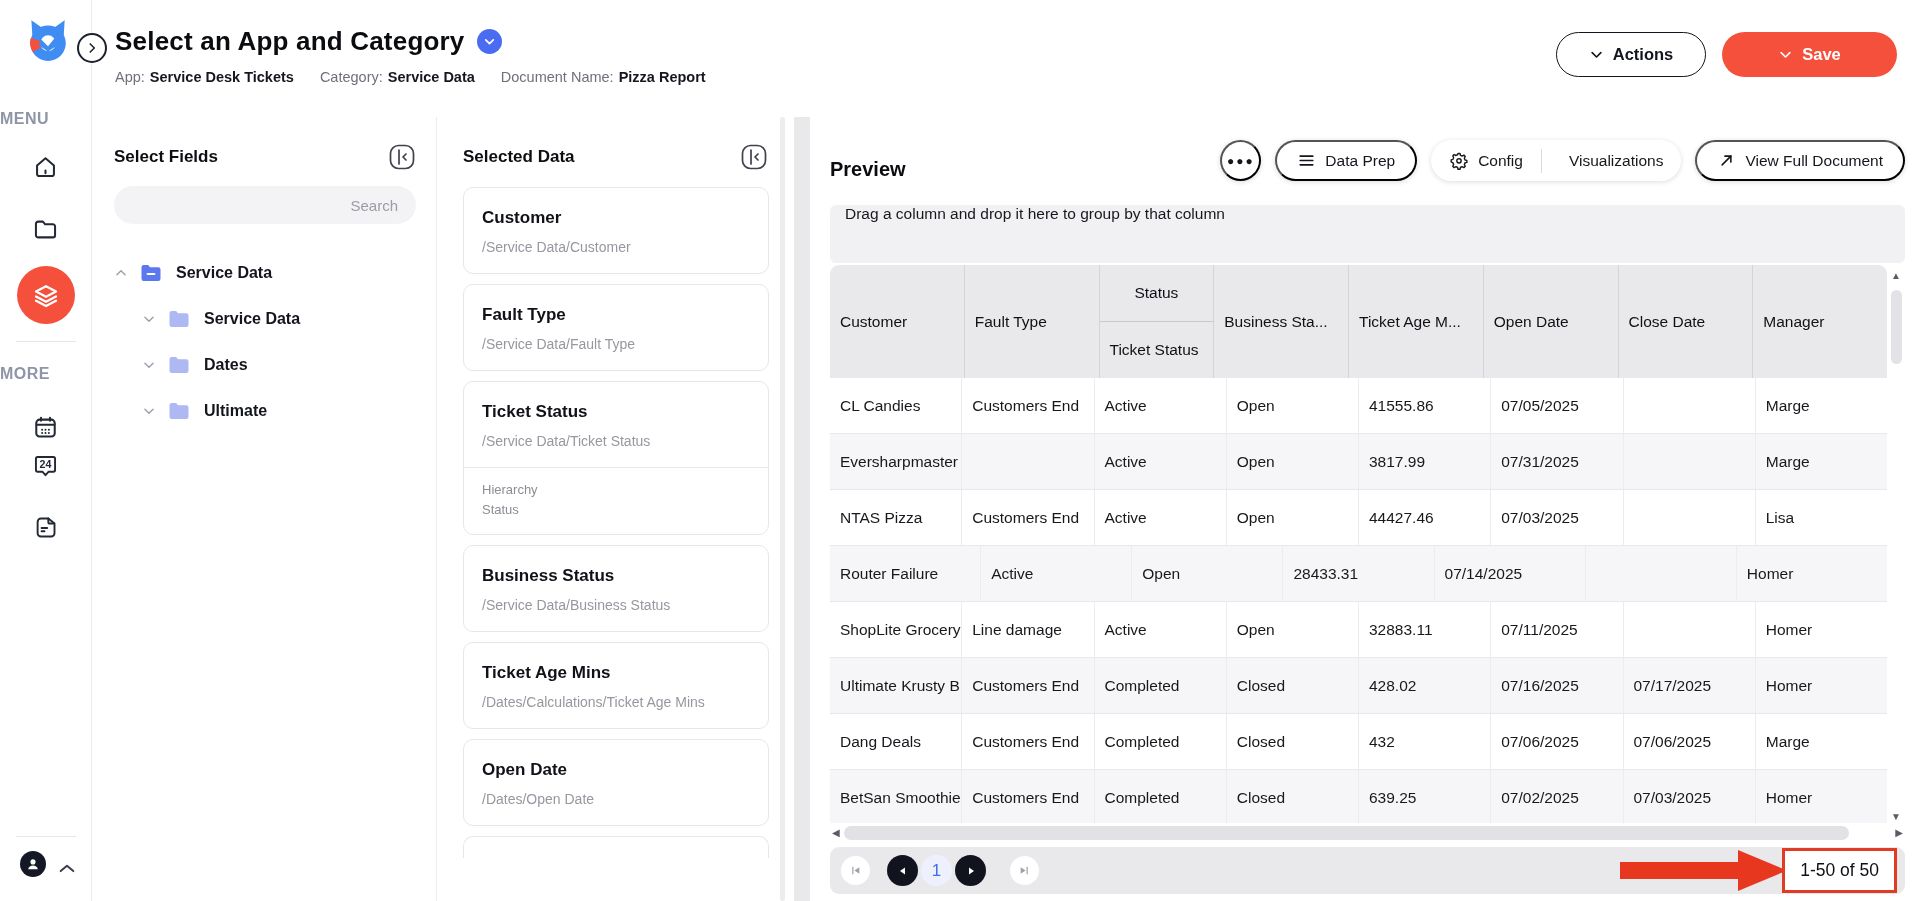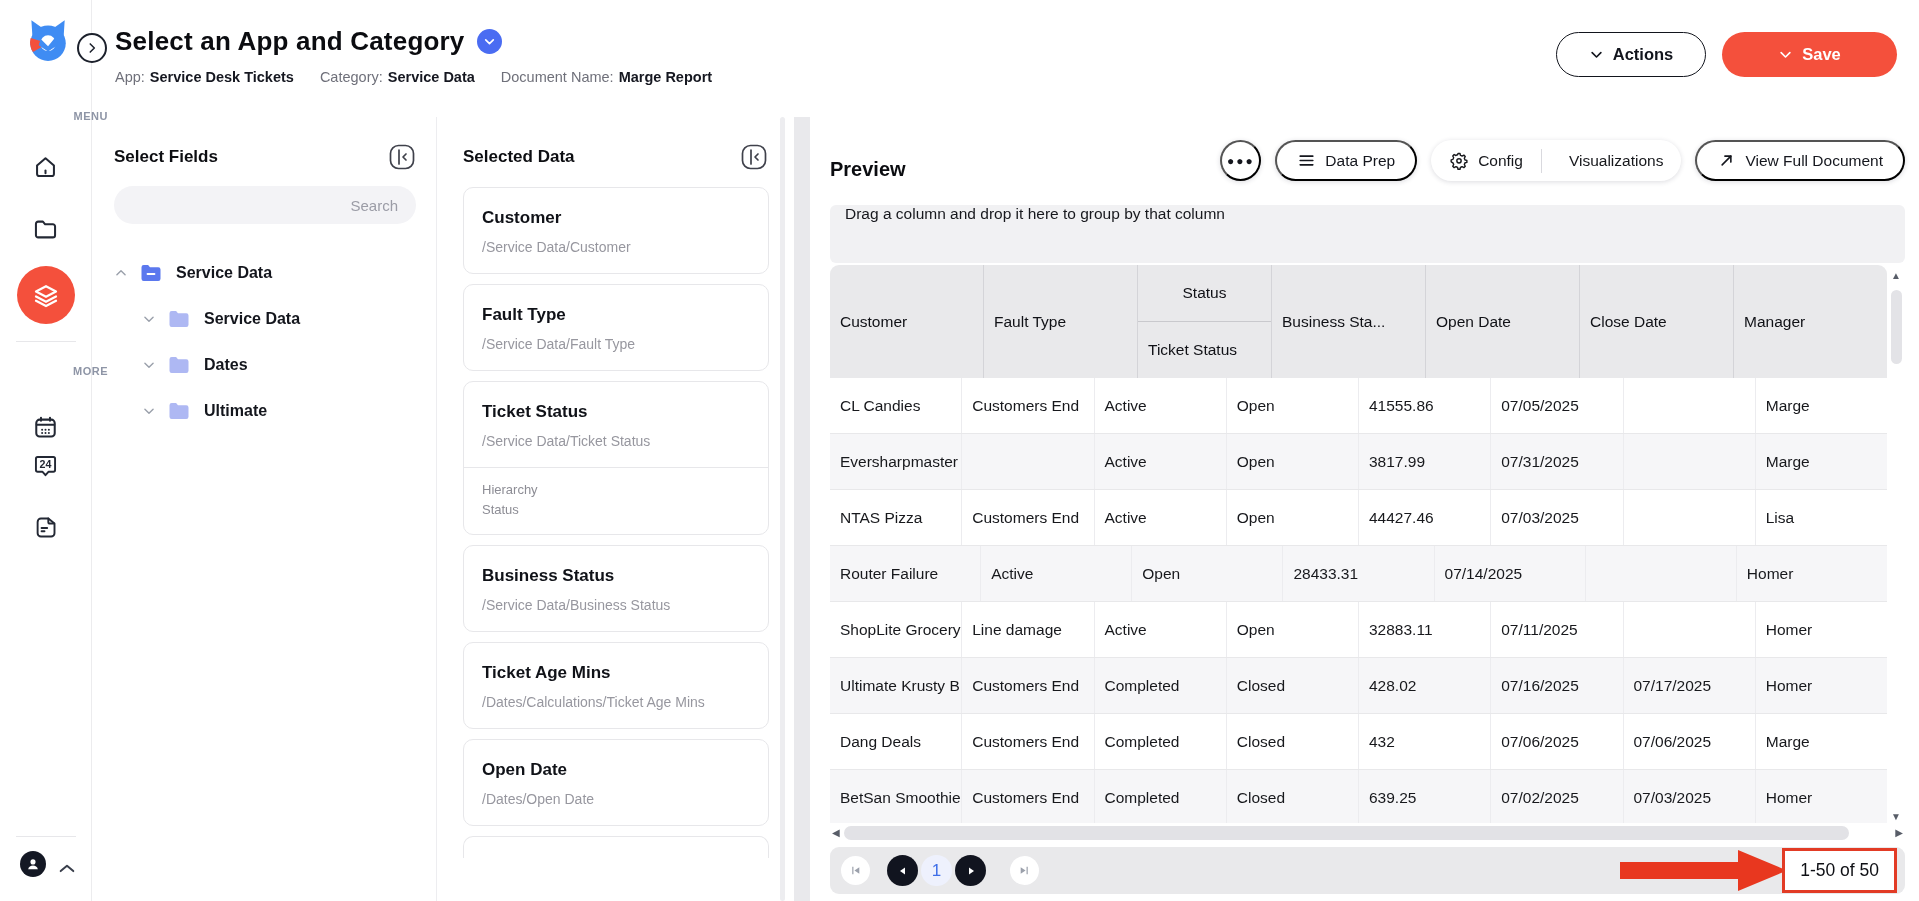--- a/index.html
+++ b/index.html
@@ -2,21 +2,21 @@
 <html style="--accent: #f4503c; --badge-blue: #4a6cf2; --page-blue: #3e6ee8; --folder-blue: #5b78ee; --folder-light: #aeb8f3;"><head>
 <meta charset="utf-8">
 <style>
   * { margin:0; padding:0; box-sizing:border-box; }
   html,body { width:1919px; height:901px; background:#fff; font-family:"Liberation Sans",sans-serif; color:#17181c; overflow:hidden; }
   #app { position:relative; width:1919px; height:901px; background:#fff; }
 
   
   .rail { position:absolute; left:0; top:0; width:92px; height:100%; background:#fff; border-right:1px solid #ececee; z-index:5; }
   .logo { position:absolute; left:22px; top:14px; width:50px; height:50px; }
-  .rail-label { position:absolute; left:0; width:108px; text-align:right; font-size:11px; font-weight:700; letter-spacing:.5px; color:#8e95a6; }
+  .rail-label { position:absolute; left:0; width:108px; text-align:left; font-size:16px; font-weight:700; letter-spacing:.5px; color:#8e95a6; }
   .rail-ic { position:absolute; left:50%; transform:translateX(-50%); width:30px; height:30px; color:#232834; display:flex; align-items:center; justify-content:center; cursor:pointer; }
   .rail-ic svg { width:27px; height:27px; }
   .rail-active { position:absolute; left:50%; transform:translateX(-50%); width:58px; height:58px; border-radius:50%; background:var(--accent); display:flex; align-items:center; justify-content:center; color:#fff; cursor:pointer; }
   .rail-active svg { width:30px; height:30px; }
   .rail-div { position:absolute; left:16px; width:60px; border-top:1px solid #e7e7ea; }
   .acct { position:absolute; left:20px; bottom:24px; width:26px; height:26px; border-radius:50%; background:#141824; display:flex; align-items:center; justify-content:center; cursor:pointer; }
   .acct svg { width:18px; height:18px; }
   .acct-chev { position:absolute; left:58px; bottom:27px; color:#3a3f4c; width:18px; height:14px; cursor:pointer; }
 
   
@@ -212,21 +212,21 @@
       <h1 class="hdr-title">Select an App and Category</h1>
       <span class="title-badge">
         <svg width="13" height="13" viewBox="0 0 24 24" fill="none" stroke="#fff" stroke-width="3" stroke-linecap="round" stroke-linejoin="round">
             <path d="m5 9 7 7 7-7"></path>
           </svg>
       </span>
     </div>
     <div class="hdr-meta" id="hdr-meta">
         <span><span class="lbl">App:</span><span class="val">Service Desk Tickets</span></span>
         <span><span class="lbl">Category:</span><span class="val">Service Data</span></span>
-        <span><span class="lbl">Document Name:</span><span class="val">Marge Report</span></span>
+        <span><span class="lbl">Document Name:</span><span class="val">Pizza Report</span></span>
       </div>
     <div class="hdr-btns">
       <button class="btn-pill btn-actions">
         <svg class="chev-sm" viewBox="0 0 24 24" fill="none" stroke="currentColor" stroke-width="2.6" stroke-linecap="round" stroke-linejoin="round">
             <path d="m5 9 7 7 7-7"></path>
           </svg>
         <span>Actions</span>
       </button>
       <button class="btn-pill btn-save">
         <svg class="chev-sm" viewBox="0 0 24 24" fill="none" stroke="currentColor" stroke-width="2.6" stroke-linecap="round" stroke-linejoin="round">
@@ -407,20 +407,21 @@
       <div class="grid-wrap">
         <div class="grid-main">
           <div class="ghead" id="ghead">
               <div class="hcell">Customer</div>
               <div class="hcell">Fault Type</div>
               <div class="hcell stacked">
                 <div class="h-top">Status</div>
                 <div class="h-bot">Ticket Status</div>
               </div>
               <div class="hcell">Business Sta...</div>
+              <div class="hcell">Ticket Age M...</div>
               <div class="hcell">Open Date</div>
               <div class="hcell">Close Date</div>
               <div class="hcell">Manager</div>
             </div>
           <div class="gbody" id="gbody">
               <div class="trow">
                 <div class="tcell">CL Candies</div>
                 <div class="tcell">Customers End</div>
                 <div class="tcell">Active</div>
                 <div class="tcell">Open</div>

